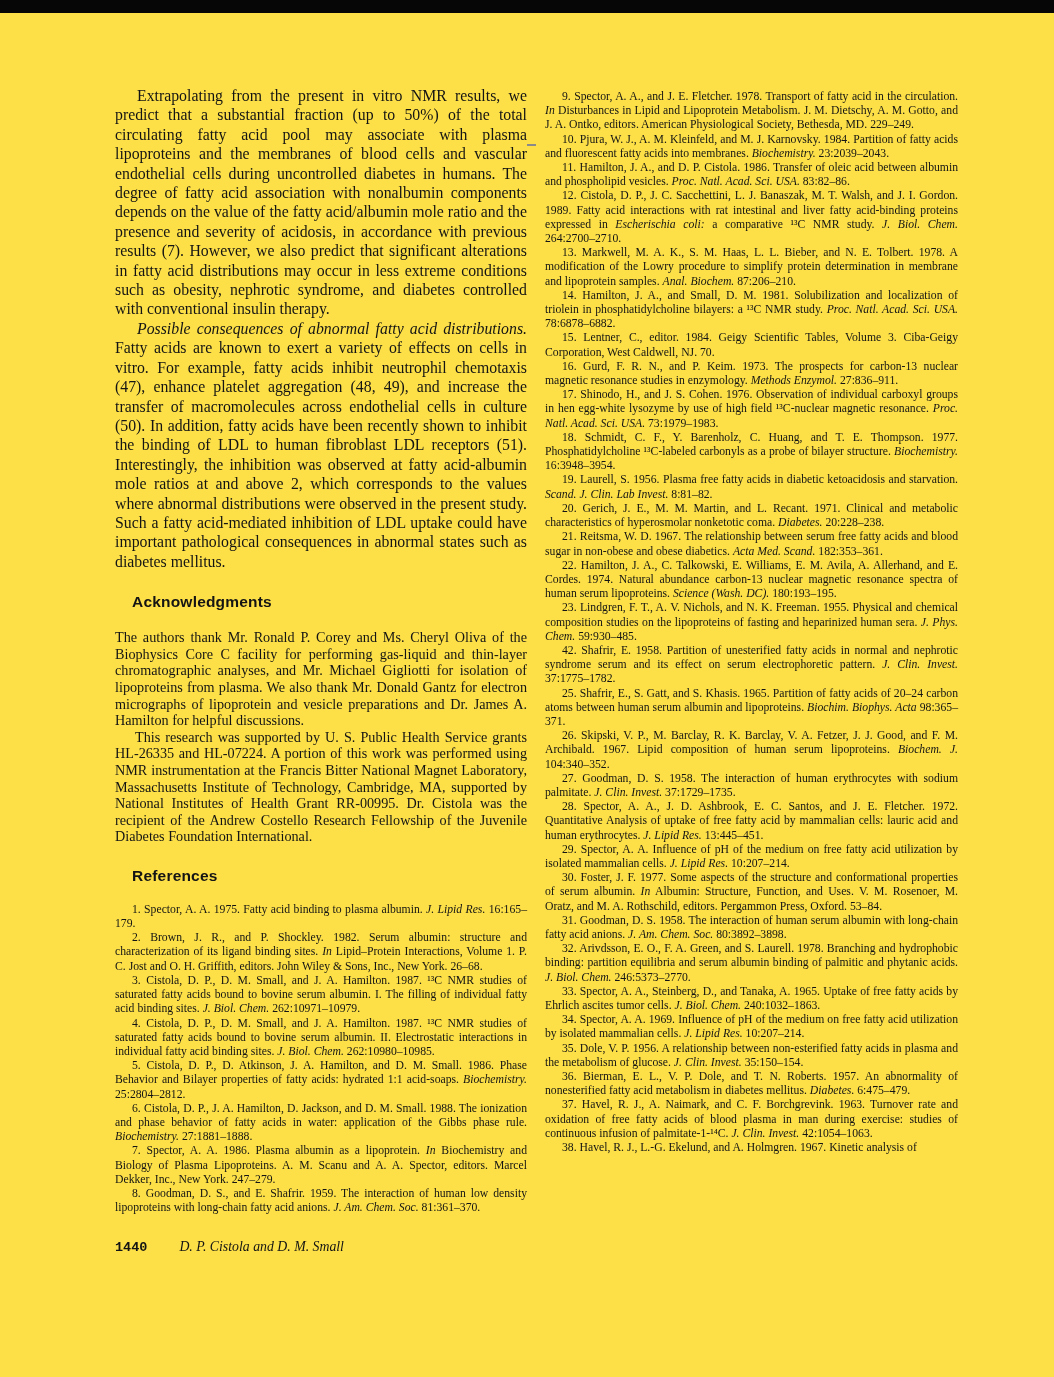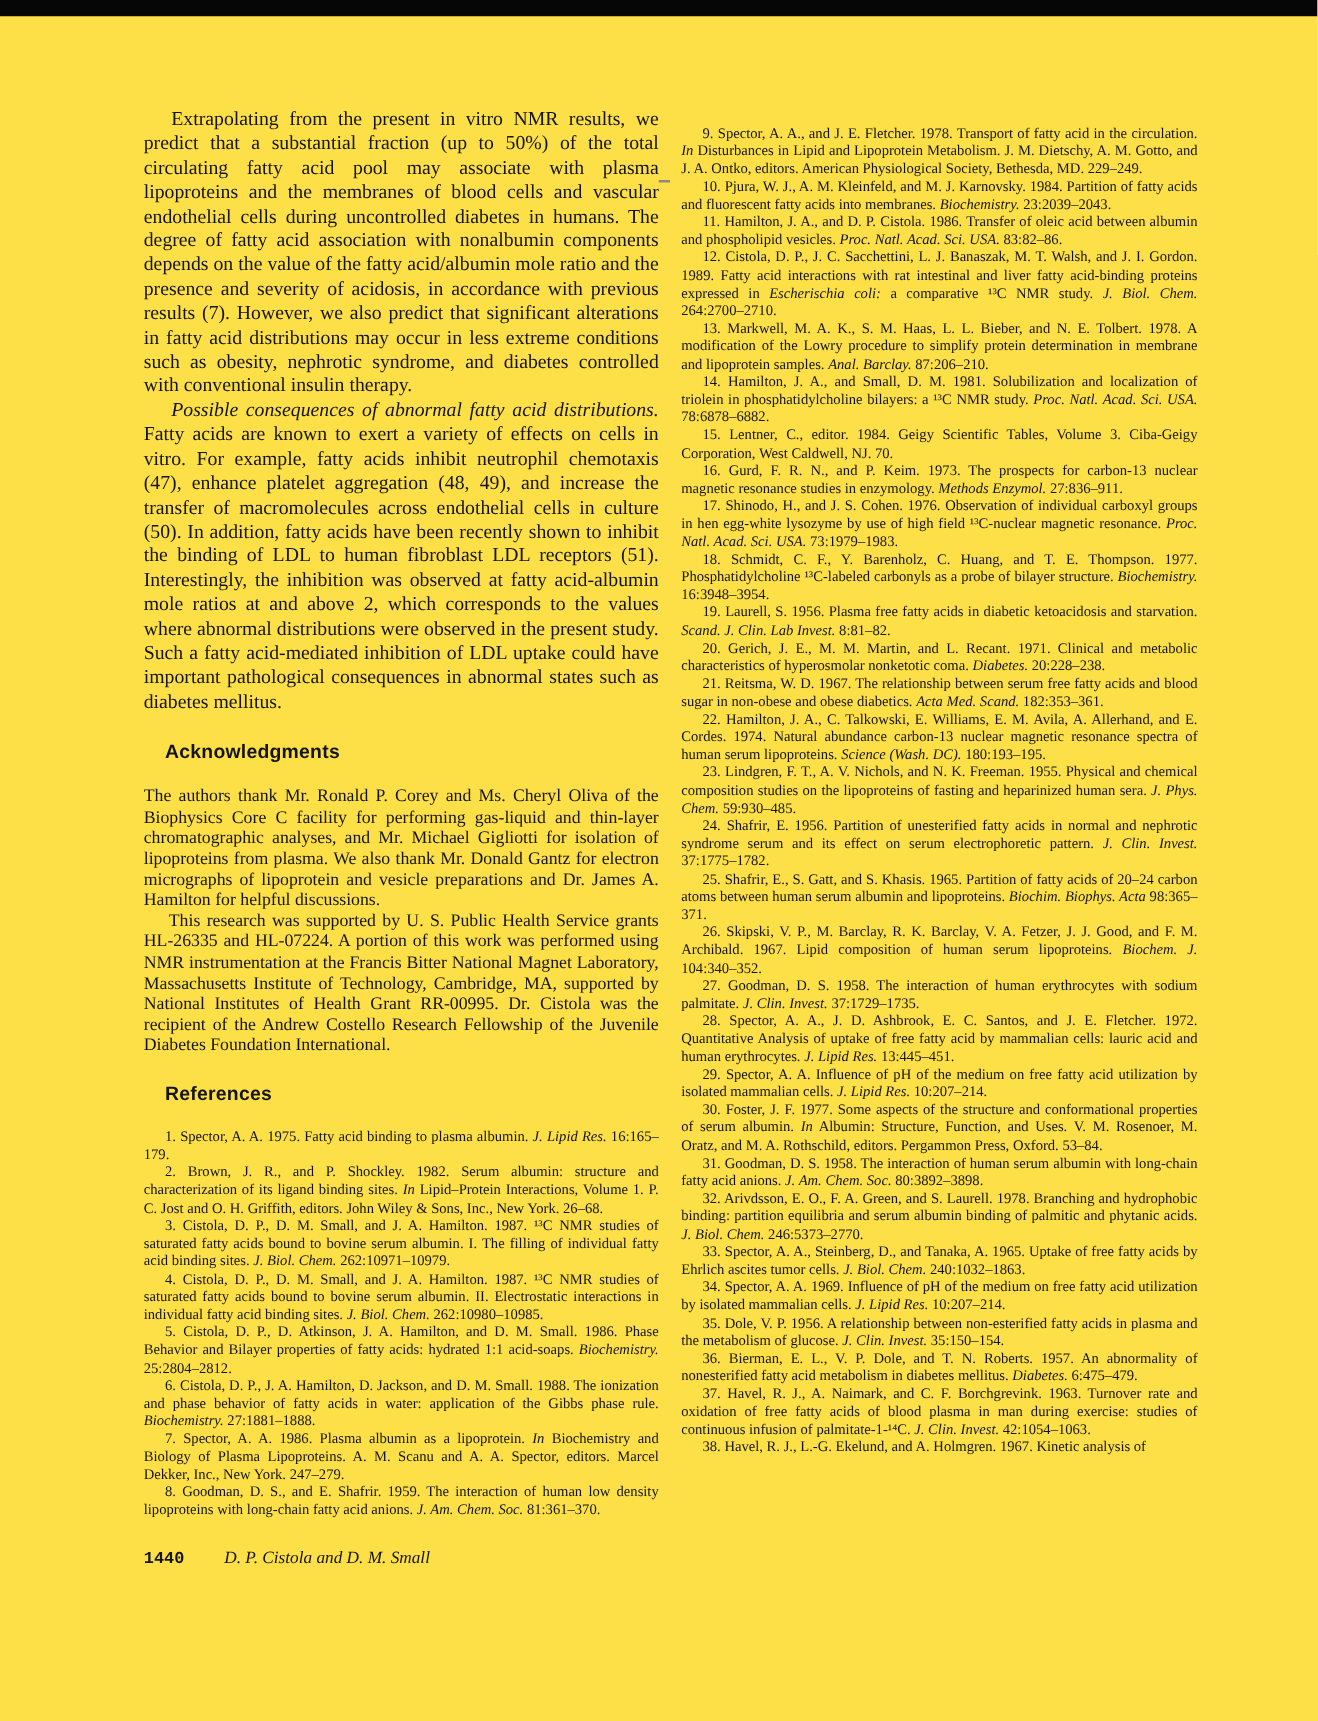--- a/index.html
+++ b/index.html
@@ -15,21 +15,21 @@
   .scan-band{
     position:absolute; left:0; top:0; width:1054px; height:13px;
     background:#060606;
   }
   .scan-dash{
     position:absolute; left:527px; top:144px; width:9px; height:2px;
     background:#8a8a8a;
   }
   .col{position:absolute; text-align:justify;}
   .col-left{left:115px; top:86px; width:412px;}
-  .col-right{left:545px; top:100px; width:413px;}
+  .col-right{left:545px; top:90px; width:413px;}
 
   .body-text p{
     font-size:15.8px; line-height:19.4px; margin:0;
     text-indent:22px;
   }
   .sect{
     font-family:"Liberation Sans", sans-serif;
     font-weight:bold; font-size:15.5px;
     letter-spacing:.2px;
     margin:22px 0 18px 17px;
@@ -87,32 +87,32 @@
         <p><span>8. Goodman, D. S., and E. Shafrir. 1959. The interaction of human low density lipoproteins with long-chain fatty acid anions. </span><i>J. Am. Chem. Soc.</i><span> 81:361–370.</span></p>
       </div>
   </div>
 
   <div class="col col-right">
     <div id="refs-right" class="refs">
         <p><span>9. Spector, A. A., and J. E. Fletcher. 1978. Transport of fatty acid in the circulation. </span><i>In</i><span> Disturbances in Lipid and Lipoprotein Metabolism. J. M. Dietschy, A. M. Gotto, and J. A. Ontko, editors. American Physiological Society, Bethesda, MD. 229–249.</span></p>
         <p><span>10. Pjura, W. J., A. M. Kleinfeld, and M. J. Karnovsky. 1984. Partition of fatty acids and fluorescent fatty acids into membranes. </span><i>Biochemistry.</i><span> 23:2039–2043.</span></p>
         <p><span>11. Hamilton, J. A., and D. P. Cistola. 1986. Transfer of oleic acid between albumin and phospholipid vesicles. </span><i>Proc. Natl. Acad. Sci. USA.</i><span> 83:82–86.</span></p>
         <p><span>12. Cistola, D. P., J. C. Sacchettini, L. J. Banaszak, M. T. Walsh, and J. I. Gordon. 1989. Fatty acid interactions with rat intestinal and liver fatty acid-binding proteins expressed in </span><i>Escherischia coli:</i><span> a comparative ¹³C NMR study. </span><i>J. Biol. Chem.</i><span> 264:2700–2710.</span></p>
-        <p><span>13. Markwell, M. A. K., S. M. Haas, L. L. Bieber, and N. E. Tolbert. 1978. A modification of the Lowry procedure to simplify protein determination in membrane and lipoprotein samples. </span><i>Anal. Barclay.</i><span> 87:206–210.</span></p>
+        <p><span>13. Markwell, M. A. K., S. M. Haas, L. L. Bieber, and N. E. Tolbert. 1978. A modification of the Lowry procedure to simplify protein determination in membrane and lipoprotein samples. </span><i>Anal. Biochem.</i><span> 87:206–210.</span></p>
         <p><span>14. Hamilton, J. A., and Small, D. M. 1981. Solubilization and localization of triolein in phosphatidylcholine bilayers: a ¹³C NMR study. </span><i>Proc. Natl. Acad. Sci. USA.</i><span> 78:6878–6882.</span></p>
         <p><span>15. Lentner, C., editor. 1984. Geigy Scientific Tables, Volume 3. Ciba-Geigy Corporation, West Caldwell, NJ. 70.</span></p>
         <p><span>16. Gurd, F. R. N., and P. Keim. 1973. The prospects for carbon-13 nuclear magnetic resonance studies in enzymology. </span><i>Methods Enzymol.</i><span> 27:836–911.</span></p>
         <p><span>17. Shinodo, H., and J. S. Cohen. 1976. Observation of individual carboxyl groups in hen egg-white lysozyme by use of high field ¹³C-nuclear magnetic resonance. </span><i>Proc. Natl. Acad. Sci. USA.</i><span> 73:1979–1983.</span></p>
         <p><span>18. Schmidt, C. F., Y. Barenholz, C. Huang, and T. E. Thompson. 1977. Phosphatidylcholine ¹³C-labeled carbonyls as a probe of bilayer structure. </span><i>Biochemistry.</i><span> 16:3948–3954.</span></p>
         <p><span>19. Laurell, S. 1956. Plasma free fatty acids in diabetic ketoacidosis and starvation. </span><i>Scand. J. Clin. Lab Invest.</i><span> 8:81–82.</span></p>
         <p><span>20. Gerich, J. E., M. M. Martin, and L. Recant. 1971. Clinical and metabolic characteristics of hyperosmolar nonketotic coma. </span><i>Diabetes.</i><span> 20:228–238.</span></p>
         <p><span>21. Reitsma, W. D. 1967. The relationship between serum free fatty acids and blood sugar in non-obese and obese diabetics. </span><i>Acta Med. Scand.</i><span> 182:353–361.</span></p>
         <p><span>22. Hamilton, J. A., C. Talkowski, E. Williams, E. M. Avila, A. Allerhand, and E. Cordes. 1974. Natural abundance carbon-13 nuclear magnetic resonance spectra of human serum lipoproteins. </span><i>Science (Wash. DC).</i><span> 180:193–195.</span></p>
         <p><span>23. Lindgren, F. T., A. V. Nichols, and N. K. Freeman. 1955. Physical and chemical composition studies on the lipoproteins of fasting and heparinized human sera. </span><i>J. Phys. Chem.</i><span> 59:930–485.</span></p>
-        <p><span>24. Shafrir, E. 1956. Partition of unesterified fatty acids in normal and nephrotic syndrome serum and its effect on serum electrophoretic pattern. </span><i>J. Clin. Invest.</i><span> 37:1775–1782.</span></p>
+        <p><span>42. Shafrir, E. 1958. Partition of unesterified fatty acids in normal and nephrotic syndrome serum and its effect on serum electrophoretic pattern. </span><i>J. Clin. Invest.</i><span> 37:1775–1782.</span></p>
         <p><span>25. Shafrir, E., S. Gatt, and S. Khasis. 1965. Partition of fatty acids of 20–24 carbon atoms between human serum albumin and lipoproteins. </span><i>Biochim. Biophys. Acta</i><span> 98:365–371.</span></p>
         <p><span>26. Skipski, V. P., M. Barclay, R. K. Barclay, V. A. Fetzer, J. J. Good, and F. M. Archibald. 1967. Lipid composition of human serum lipoproteins. </span><i>Biochem. J.</i><span> 104:340–352.</span></p>
         <p><span>27. Goodman, D. S. 1958. The interaction of human erythrocytes with sodium palmitate. </span><i>J. Clin. Invest.</i><span> 37:1729–1735.</span></p>
         <p><span>28. Spector, A. A., J. D. Ashbrook, E. C. Santos, and J. E. Fletcher. 1972. Quantitative Analysis of uptake of free fatty acid by mammalian cells: lauric acid and human erythrocytes. </span><i>J. Lipid Res.</i><span> 13:445–451.</span></p>
         <p><span>29. Spector, A. A. Influence of pH of the medium on free fatty acid utilization by isolated mammalian cells. </span><i>J. Lipid Res.</i><span> 10:207–214.</span></p>
         <p><span>30. Foster, J. F. 1977. Some aspects of the structure and conformational properties of serum albumin. </span><i>In</i><span> Albumin: Structure, Function, and Uses. V. M. Rosenoer, M. Oratz, and M. A. Rothschild, editors. Pergammon Press, Oxford. 53–84.</span></p>
         <p><span>31. Goodman, D. S. 1958. The interaction of human serum albumin with long-chain fatty acid anions. </span><i>J. Am. Chem. Soc.</i><span> 80:3892–3898.</span></p>
         <p><span>32. Arivdsson, E. O., F. A. Green, and S. Laurell. 1978. Branching and hydrophobic binding: partition equilibria and serum albumin binding of palmitic and phytanic acids. </span><i>J. Biol. Chem.</i><span> 246:5373–2770.</span></p>
         <p><span>33. Spector, A. A., Steinberg, D., and Tanaka, A. 1965. Uptake of free fatty acids by Ehrlich ascites tumor cells. </span><i>J. Biol. Chem.</i><span> 240:1032–1863.</span></p>
         <p><span>34. Spector, A. A. 1969. Influence of pH of the medium on free fatty acid utilization by isolated mammalian cells. </span><i>J. Lipid Res.</i><span> 10:207–214.</span></p>

